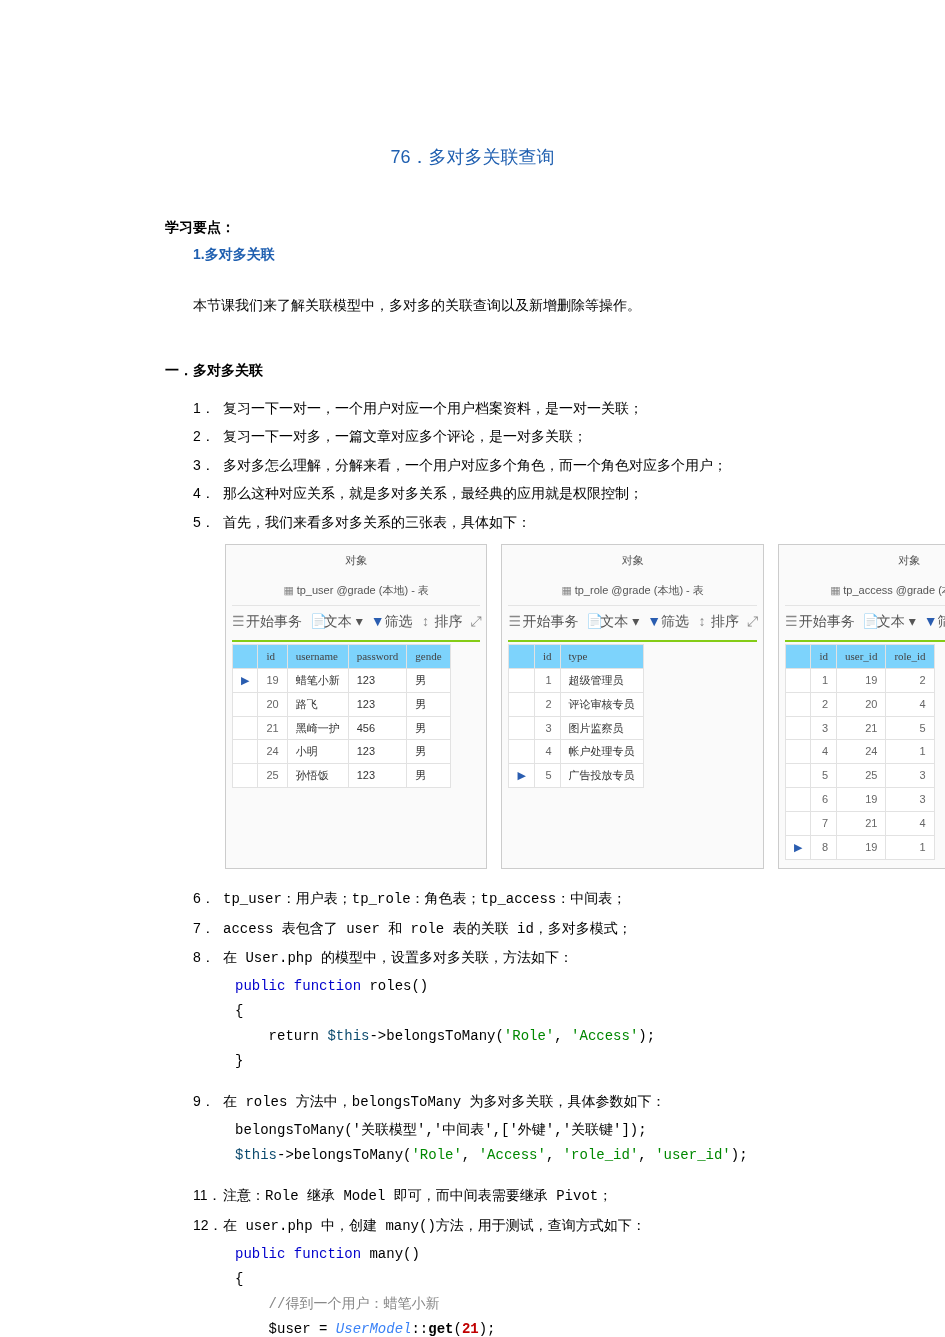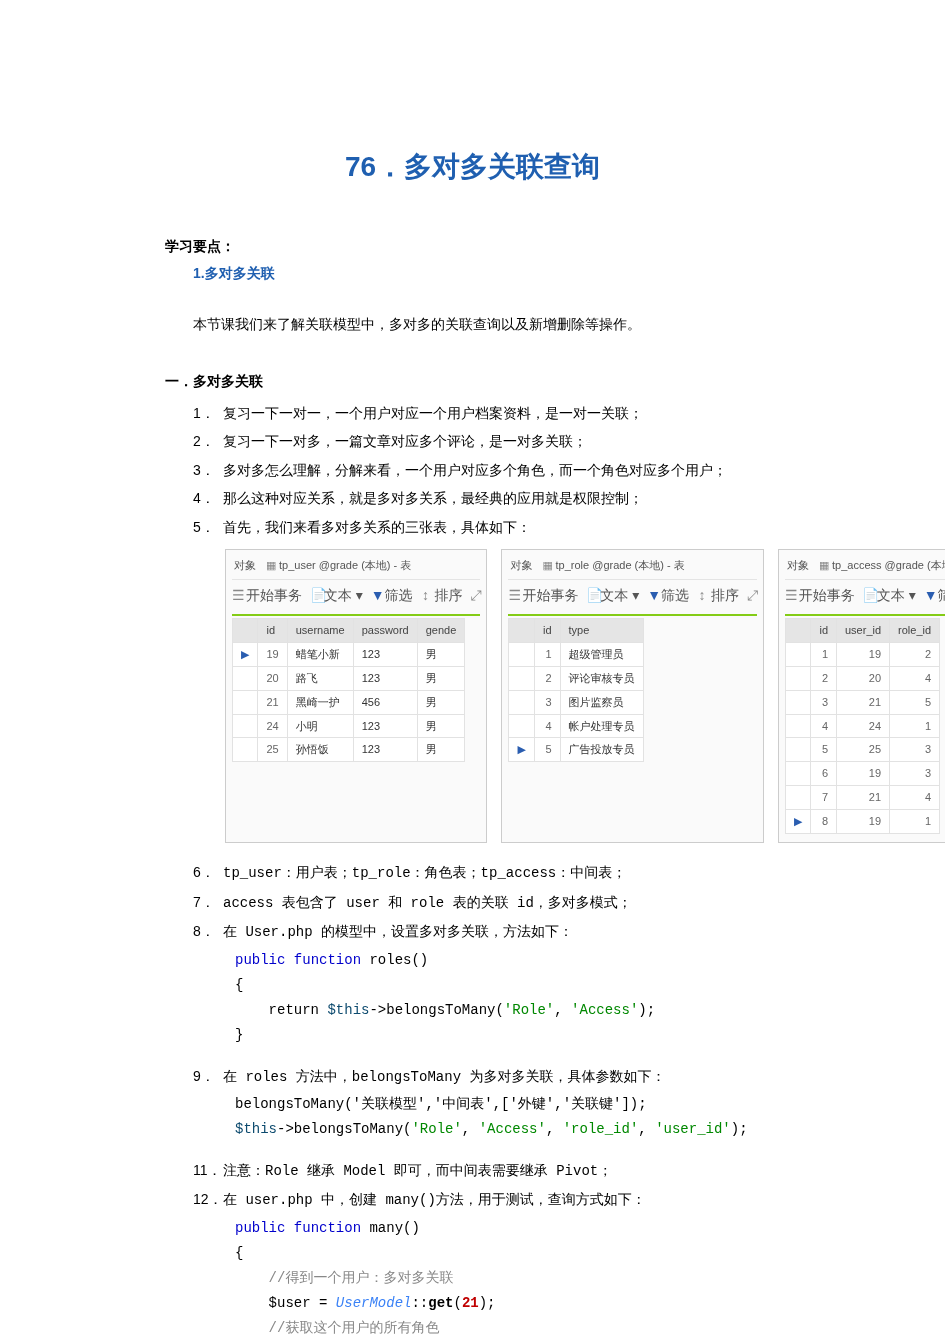--- a/index.html
+++ b/index.html
@@ -8,35 +8,35 @@
     font-family: "Microsoft YaHei", "SimSun", Arial, sans-serif;
     font-size: 14px;
     color: #000;
     width: 945px;
     min-height: 1337px;
     padding: 140px 165px 60px 165px;
     line-height: 1.9;
   }
   .title {
     text-align: center;
-    font-size: 28px;
-    font-weight: bold;
+    font-size: 18px;
+    font-weight: normal;
     margin-bottom: 40px;
   }
   .title .num { color: #1f5fb0; }
   .title .txt { color: #1f5fb0; }
   .keypoints-label { font-weight: bold; }
   .keypoints-item {
     color: #1f5fb0;
     font-weight: bold;
     padding-left: 28px;
     margin-bottom: 25px;
   }
-  .intro { padding-left: 28px; margin-bottom: 30px; }
-  .section-head { font-weight: bold; margin-bottom: 5px; }
+  .intro { padding-left: 28px; margin-bottom: 38px; }
+  .section-head { font-weight: bold; margin-bottom: 11px; }
   .list { padding-left: 0; }
   .list > li {
     list-style: none;
     padding-left: 70px;
     text-indent: -42px;
     margin-bottom: 2px;
   }
   .list > li .n { display: inline-block; min-width: 30px; text-indent: 0; }
   .code {
     font-family: Consolas, "Courier New", monospace;
@@ -67,20 +67,21 @@
     background: #fafafa;
     padding: 4px 6px 8px 6px;
   }
   .db-topbar {
     display: flex;
     align-items: center;
     gap: 10px;
     padding: 1px 2px 4px 2px;
     color: #555;
     font-size: 11px;
+    flex-direction: column;
   }
   .db-topbar .tabname { color: #555; }
   .db-toolbar {
     display: flex;
     gap: 8px;
     padding: 2px 0 5px 0;
     font-size: 14px;
     color: #555;
     border-top: 1px solid #e4e4e4;
     border-bottom: 2px solid #84cc16;
@@ -89,21 +90,21 @@
   .grid { border-collapse: collapse; margin-top: 2px; }
   .grid th, .grid td {
     border: 1px solid #e2e2e2;
     padding: 1px 8px;
     text-align: left;
     font-weight: normal;
     background: #fff;
     font-size: 11px;
     white-space: nowrap;
   }
-  .grid th { background: #e5e5e5; color: #444; }
+  .grid th { background: #7dd3fc; color: #444; font-family: Liberation Serif, serif; }
   .grid td.idx { text-align: right; color: #666; }
   .ptr { color: #2a5db0; padding-right: 2px; }
   .ico { display:inline-block; width:10px; text-align:center; color:#888;}
   .blue { color:#2a5db0;}
 </style>
 </head>
 <body>
 
 <div class="title">
   <span class="num">76．</span><span class="txt">多对多关联查询</span>
@@ -327,17 +328,17 @@
 <span class="var">$this</span><span>-&gt;belongsToMany(</span><span class="str">'Role'</span><span>, </span><span class="str">'Access'</span><span>, </span><span class="str">'role_id'</span><span>, </span><span class="str">'user_id'</span><span>);</span>
 </div>
 
 <ol class="list" style="margin-top:14px;">
   <li><span class="n">11．</span><span class="mono">注意：Role 继承 Model 即可，而中间表需要继承 Pivot；</span></li>
   <li><span class="n">12．</span><span class="mono">在 user.php 中，创建 many()方法，用于测试，查询方式如下：</span></li>
 </ol>
 
 <div class="code"><span class="kw">public</span><span class="kw"> function</span><span> many()</span>
 <span>{</span>
-<span class="cm">    //得到一个用户：多对多关联</span>
+<span class="cm">    //得到一个用户：蜡笔小新</span>
 <span>    $user = </span><span class="italic">UserModel</span><span>::</span><b>get</b><span>(</span><span class="numlit">21</span><span>);</span>
 <span class="cm">    //获取这个用户的所有角色</span>
 
 </div>
 
 </body></html>

